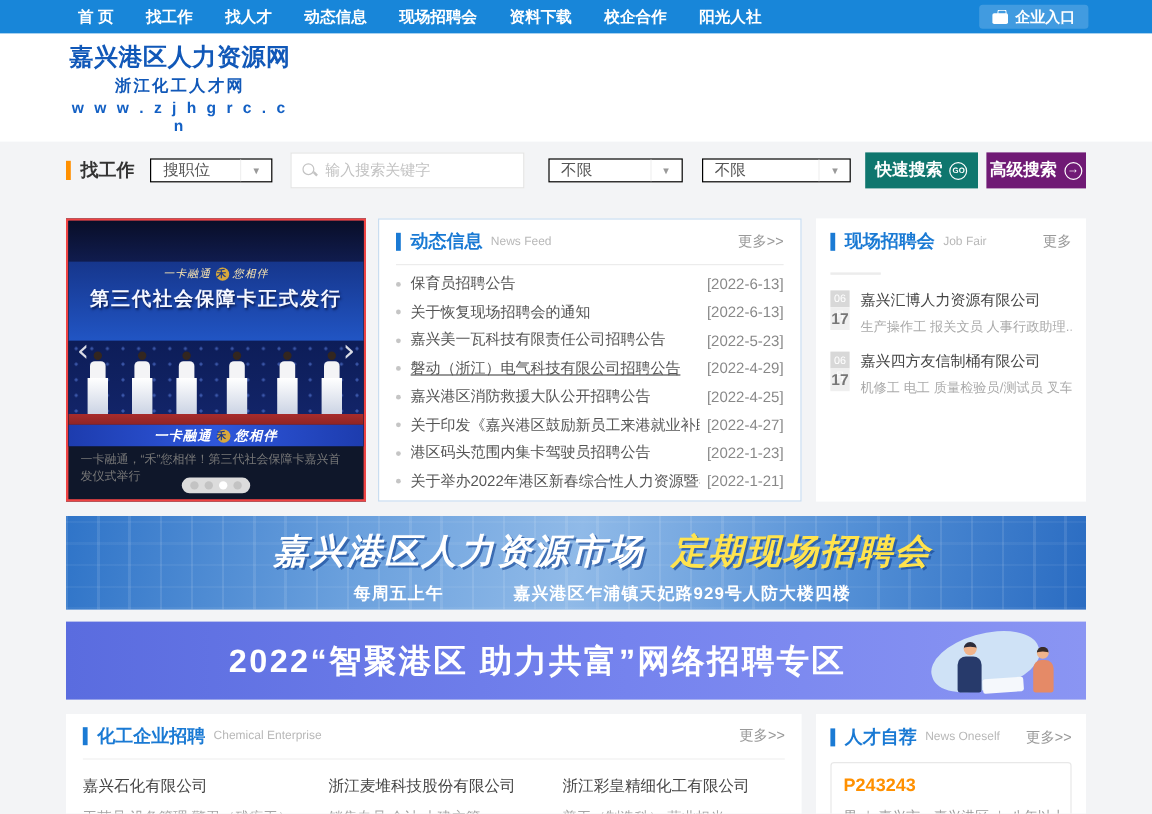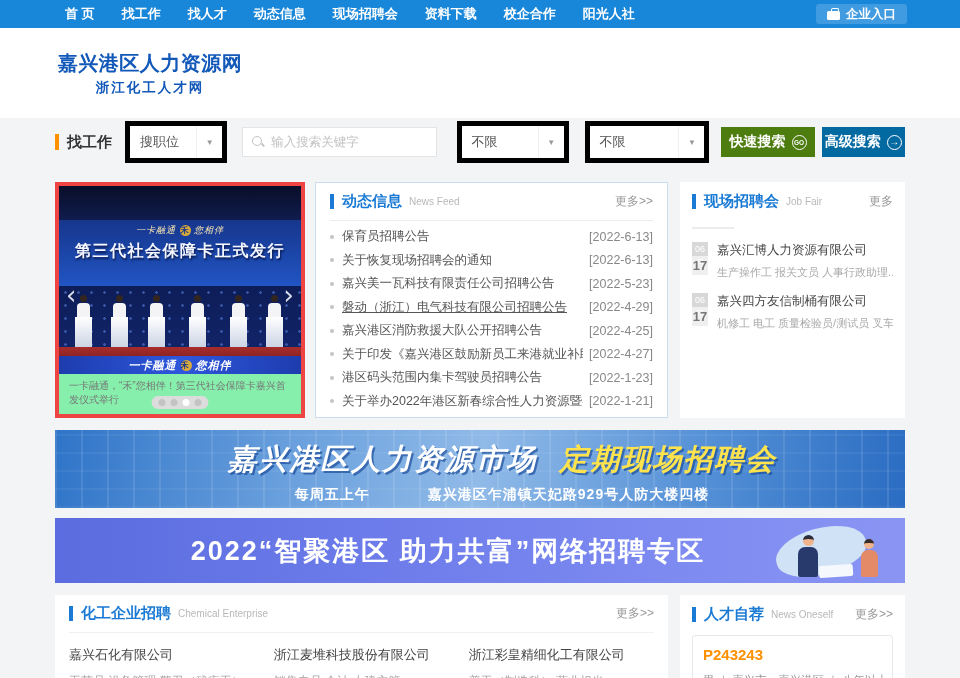--- a/index.html
+++ b/index.html
@@ -23,43 +23,43 @@
   .header { height:90px; background:#fff; display:flex; align-items:center; }
   .logo { margin-left:55px; width:190px; text-align:center; cursor:pointer; }
   .logo-line1 { font-size:20px; font-weight:bold; color:#1158b8; letter-spacing:.5px; white-space:nowrap; }
   .logo-line2 { font-size:13.5px; font-weight:bold; color:#1158b8; letter-spacing:2px; margin-top:2px; }
   .logo-line3 { font-size:13px; font-weight:bold; color:#1360c4; letter-spacing:2.5px; margin-top:1px; }
 
   
   .search-row { display:flex; align-items:center; height:30px; margin-top:9px; }
   .sr-bar { width:4px; height:16px; background:#ff9000; margin-right:8px; flex:none; }
   .sr-label { font-size:15px; color:#333; font-weight:bold; margin-right:13px; white-space:nowrap; }
-  .sel { height:42px; background:#fff; border:5px solid #000000; display:flex; align-items:center; font-size:13px; color:#555; cursor:pointer; }
+  .sel { height:20px; background:#fff; border:1px solid #000000; display:flex; align-items:center; font-size:13px; color:#555; cursor:pointer; }
   .sel-text { padding:0 10px; flex:1; white-space:nowrap; }
   .caret { width:26px; align-self:stretch; display:flex; align-items:center; justify-content:center; border-left:1px solid #f0f0f0; color:#999; font-size:8px; }
   .sel1 { width:104px; margin-right:15px; }
   .sel2 { width:114px; margin-right:16px; }
   .sel3 { width:127px; margin-right:12px; }
   .search-input { width:198px; height:30px; background:#fff; border:1px solid #e4e4e4; display:flex; align-items:center; margin-right:20px; }
   .i-search { width:13px; height:13px; position:relative; margin:0 6px 0 9px; flex:none; }
   .i-search::before { content:""; position:absolute; left:0; top:0; width:8px; height:8px; border:1.5px solid #c3c3c3; border-radius:50%; }
   .i-search::after { content:""; position:absolute; left:8.5px; top:8.5px; width:4px; height:1.5px; background:#c3c3c3; transform:rotate(45deg); }
   .search-input input { border:none; outline:none; flex:1; font-size:12.5px; color:#333; background:transparent; min-width:0; }
   .search-input input::placeholder { color:#c2c2c2; }
   .btn-quick, .btn-adv { height:30px; display:flex; align-items:center; justify-content:center; gap:6px; color:#fff; font-size:14px; font-weight:bold; cursor:pointer; white-space:nowrap; }
-  .btn-quick { width:95px; background:#4d7c0f; margin-right:7px; }
-  .btn-adv  { width:85px; background:#0369a1; }
+  .btn-quick { width:95px; background:#0f766e; margin-right:7px; }
+  .btn-adv  { width:85px; background:#701a75; }
   .i-go { width:15px; height:15px; border:1px solid #fff; border-radius:50%; font-size:6.5px; font-weight:bold; display:flex; align-items:center; justify-content:center; flex:none; }
   .i-arrowc { width:15px; height:15px; border:1px solid #fff; border-radius:50%; font-size:10px; line-height:1; display:flex; align-items:center; justify-content:center; flex:none; }
 
   
   .main-row { display:flex; margin-top:25px; }
 
   
-  .carousel { width:250px; height:236px; background:#86efac; border:4px solid #ef4444; margin-right:10px; flex:none; position:relative; }
+  .carousel { width:250px; height:236px; background:#0f172a; border:2px solid #ef4444; margin-right:10px; flex:none; position:relative; }
   .photo { height:188px; position:relative; overflow:hidden; background:#0d1840; cursor:pointer; }
   .ph-top { height:34px; background:linear-gradient(180deg,#090e28,#101c4e); }
   .ph-screen { height:66px; background:linear-gradient(180deg,#16368c,#2155c4); text-align:center; padding-top:4px; }
   .ph-script { font-size:9px; color:#ffe9b0; font-style:italic; letter-spacing:1px; }
   .g-dot { display:inline-block; width:11px; height:11px; background:#d8a93c; color:#16368c; border-radius:50%; font-size:8px; line-height:11px; font-style:normal; font-weight:bold; vertical-align:middle; }
   .ph-title { margin-top:4px; font-size:16px; font-weight:bold; color:#f4f7ff; letter-spacing:1.5px; text-shadow:1px 2px 2px #0a1a50; white-space:nowrap; }
   .ph-mid { height:61px; background:linear-gradient(180deg,#0d1d58,#122468); position:relative;
             background-image:radial-gradient(circle, rgba(110,150,255,.45) 1px, transparent 1.6px), linear-gradient(180deg,#0d1d58,#122468); background-size:13px 13px, 100% 100%; }
   .person { position:absolute; bottom:0; width:20px; text-align:center; }
   .p-head { width:7px; height:7px; border-radius:50%; background:#33261f; margin:0 auto; }
@@ -159,20 +159,21 @@
       <span class="i-case"></span>
       <span>企业入口</span>
     </div>
   </div>
 </div>
 
 <div class="header">
   <div class="logo">
     <div class="logo-line1">嘉兴港区人力资源网</div>
     <div class="logo-line2">浙江化工人才网</div>
+    <div class="logo-line3">w w w . z j h g r c . c n</div>
   </div>
 </div>
 
 <div class="wrap">
 
   <div class="search-row">
     <span class="sr-bar"></span>
     <span class="sr-label">找工作</span>
     <div class="sel sel1">
       <span class="sel-text">搜职位</span>

